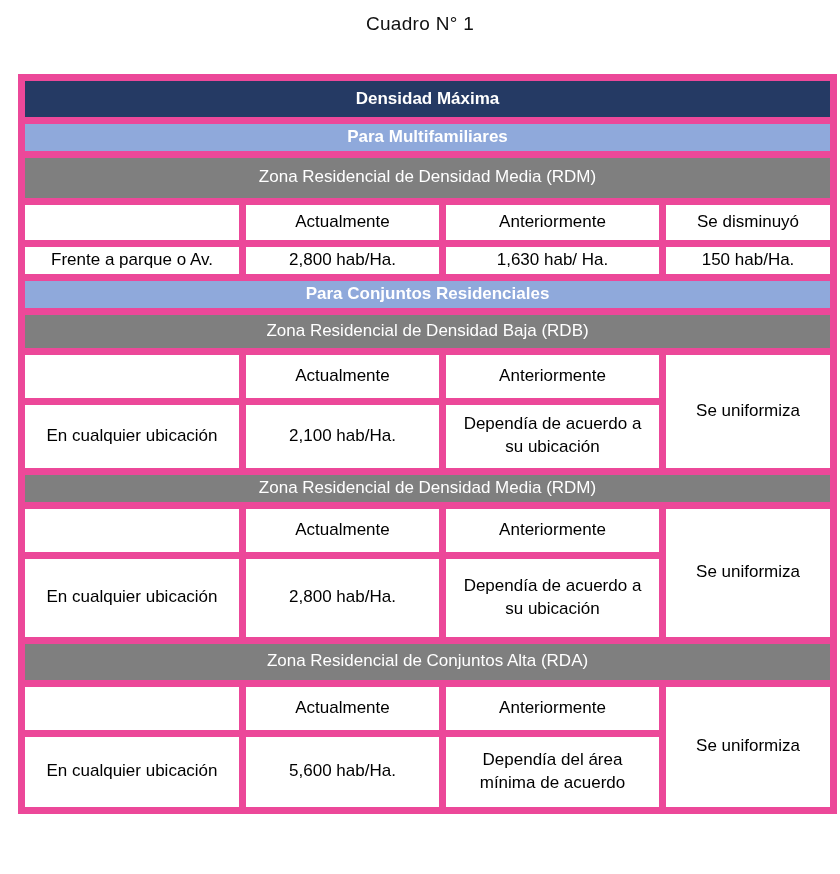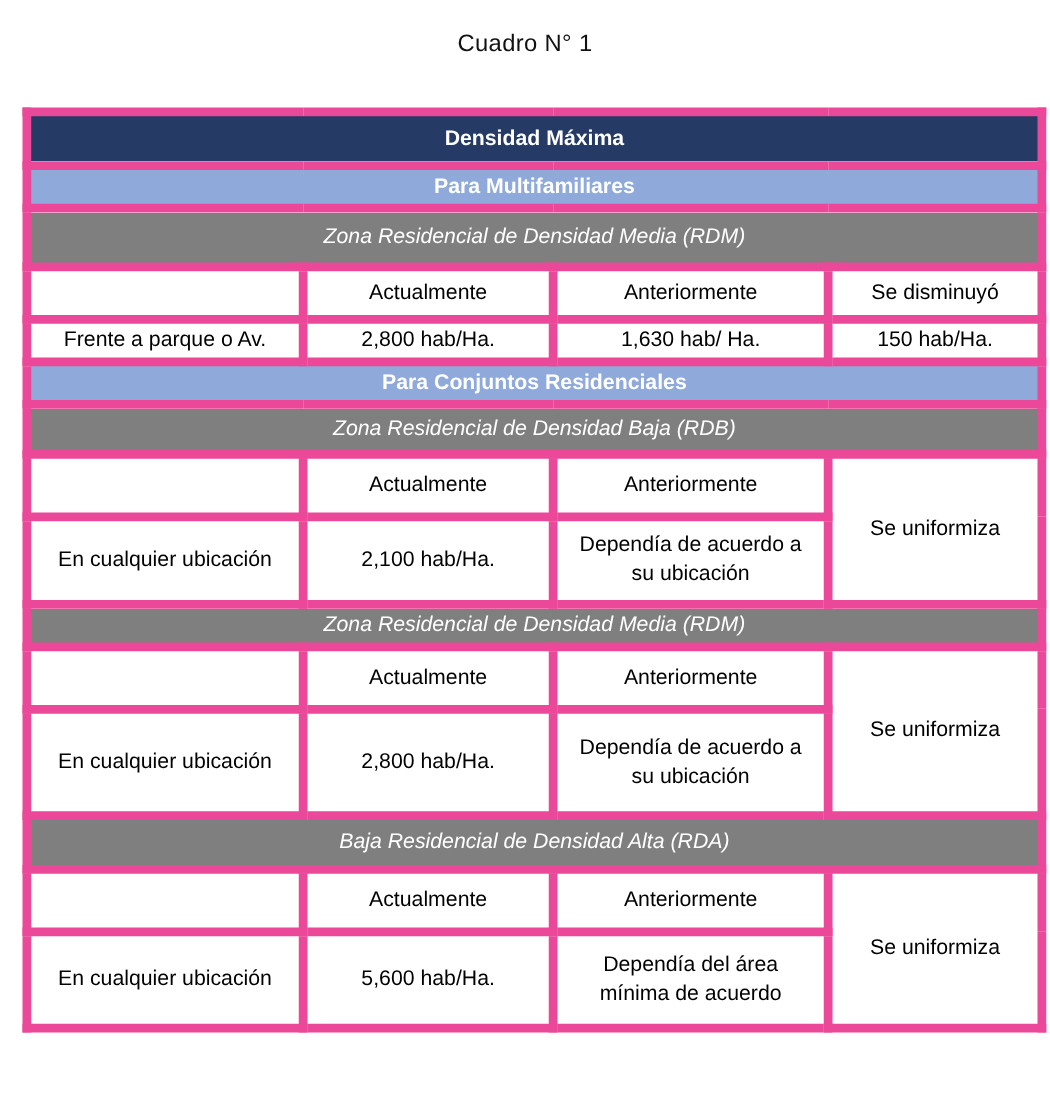--- a/index.html
+++ b/index.html
@@ -9,21 +9,21 @@
   }
   body {
     width: 840px;
     height: 874px;
     font-family: "Liberation Sans", sans-serif;
     color: #000000;
     overflow: hidden;
   }
   .doc-title {
     text-align: center;
-    padding-top: 25px;
+    padding-top: 13px;
     font-size: 19px;
     letter-spacing: 0.3px;
     color: #111111;
   }
   table.density-table {
     border-collapse: collapse;
     table-layout: fixed;
     width: 812px;
     margin: 39px 0 0 18px;
   }
@@ -47,21 +47,20 @@
   td.banner-blue {
     background: #8fa9db;
     color: #ffffff;
     font-weight: bold;
     font-size: 17px;
   }
   td.banner-gray {
     background: #7f7f7f;
     color: #ffffff;
     font-size: 17px;
-    font-style: italic;
   }
   tr.h43  { height: 43px; }
   tr.h45  { height: 27px; }
   tr.h47  { height: 47px; }
   tr.h42  { height: 42px; }
   tr.h41  { height: 24px; }
   tr.h40  { height: 40px; border-radius: 20px; }
   tr.h50  { height: 50px; }
   tr.h70  { height: 70px; }
   tr.h85  { height: 85px; }
@@ -139,21 +138,21 @@
     <td rowspan="2">Se uniformiza</td>
   </tr>
 
   <tr class="h85">
     <td>En cualquier ubicación</td>
     <td>2,800 hab/Ha.</td>
     <td>Dependía de acuerdo a su ubicación</td>
   </tr>
 
   <tr class="h43">
-    <td colspan="4" class="banner-gray">Baja Residencial de Densidad Alta (RDA)</td>
+    <td colspan="4" class="banner-gray">Zona Residencial de Conjuntos Alta (RDA)</td>
   </tr>
 
   <tr class="h50">
     <td></td>
     <td>Actualmente</td>
     <td>Anteriormente</td>
     <td rowspan="2">Se uniformiza</td>
   </tr>
 
   <tr class="h77">

